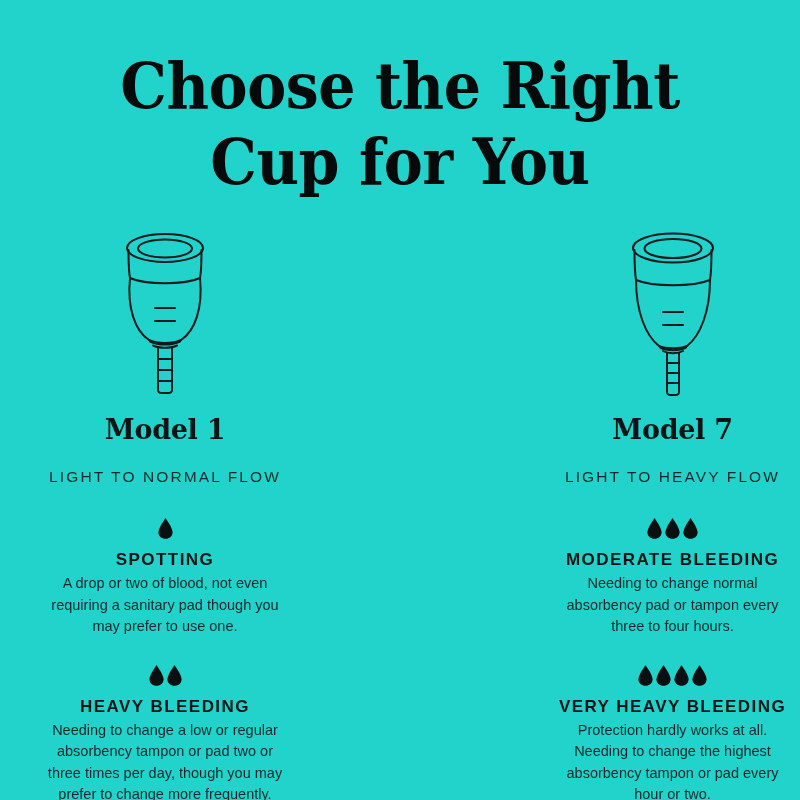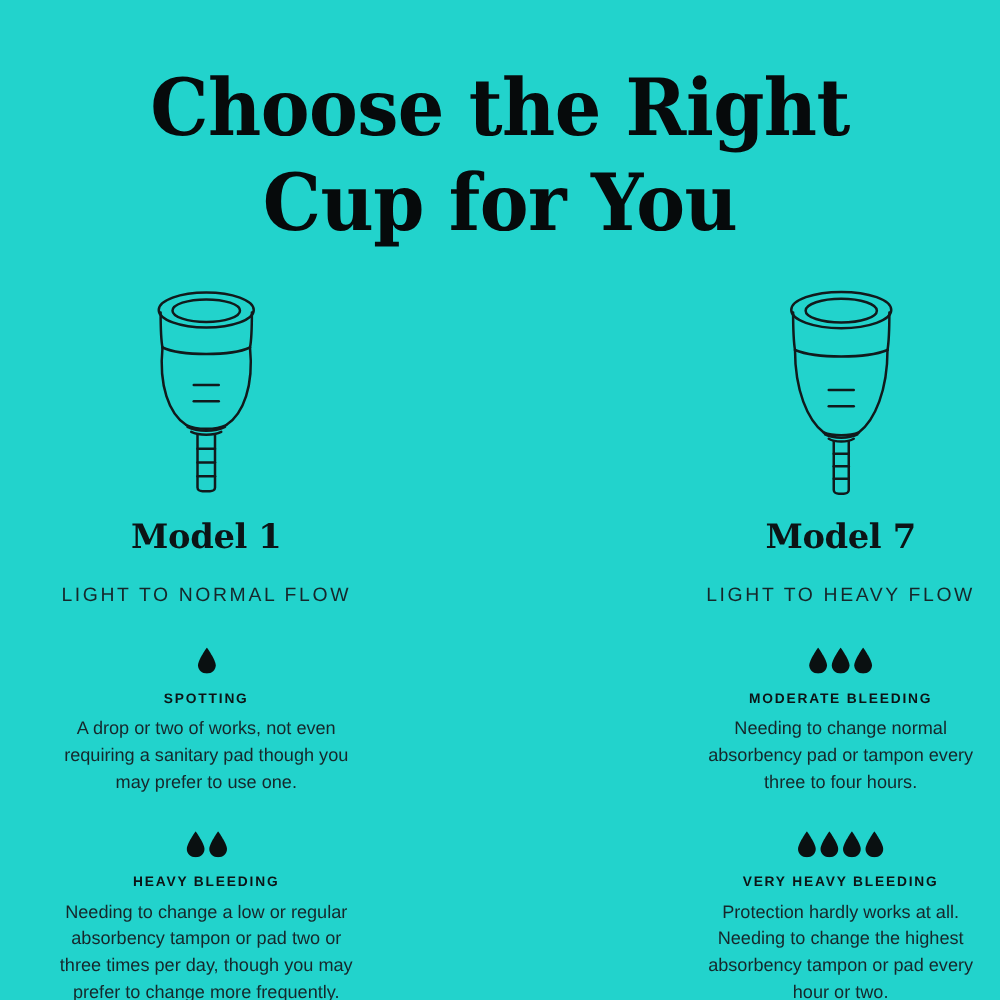--- a/index.html
+++ b/index.html
@@ -118,21 +118,21 @@
     justify-content: center;
     align-items: flex-end;
     height: 24px;
   }
   .drop { display: block; }
   .drop path { fill: #0a1011; }
 
   .bleed-title {
     font-family: "Liberation Sans", sans-serif;
     font-weight: bold;
-    font-size: 11px;
+    font-size: 17px;
     line-height: 19px;
     letter-spacing: 1.45px;
     color: #0c1416;
     margin-top: 11px;
     white-space: nowrap;
   }
   .bleed-body {
     font-family: "Liberation Sans", sans-serif;
     font-size: 14.5px;
     line-height: 21.5px;
@@ -191,21 +191,21 @@
         <div class="model-name">Model 1</div>
         <div class="flow-label">LIGHT TO NORMAL FLOW</div>
 
         <div class="bleed-section first">
           <div class="drops">
             <svg class="drop" width="15" height="21" viewBox="0 0 15 21">
                 <path d="M7.5,0 C7.5,0 14.6,10.0 14.6,14.2 C14.6,18.0 11.4,20.8 7.5,20.8 C3.6,20.8 0.4,18.0 0.4,14.2 C0.4,10.0 7.5,0 7.5,0 Z"></path>
               </svg>
           </div>
           <div class="bleed-title">SPOTTING</div>
-          <div class="bleed-body">A drop or two of works, not even
+          <div class="bleed-body">A drop or two of blood, not even
 requiring a sanitary pad though you
 may prefer to use one.</div>
         </div>
 
         <div class="bleed-section second">
           <div class="drops">
             <svg class="drop" width="15" height="21" viewBox="0 0 15 21">
                 <path d="M7.5,0 C7.5,0 14.6,10.0 14.6,14.2 C14.6,18.0 11.4,20.8 7.5,20.8 C3.6,20.8 0.4,18.0 0.4,14.2 C0.4,10.0 7.5,0 7.5,0 Z"></path>
               </svg>
             <svg class="drop" width="15" height="21" viewBox="0 0 15 21">

